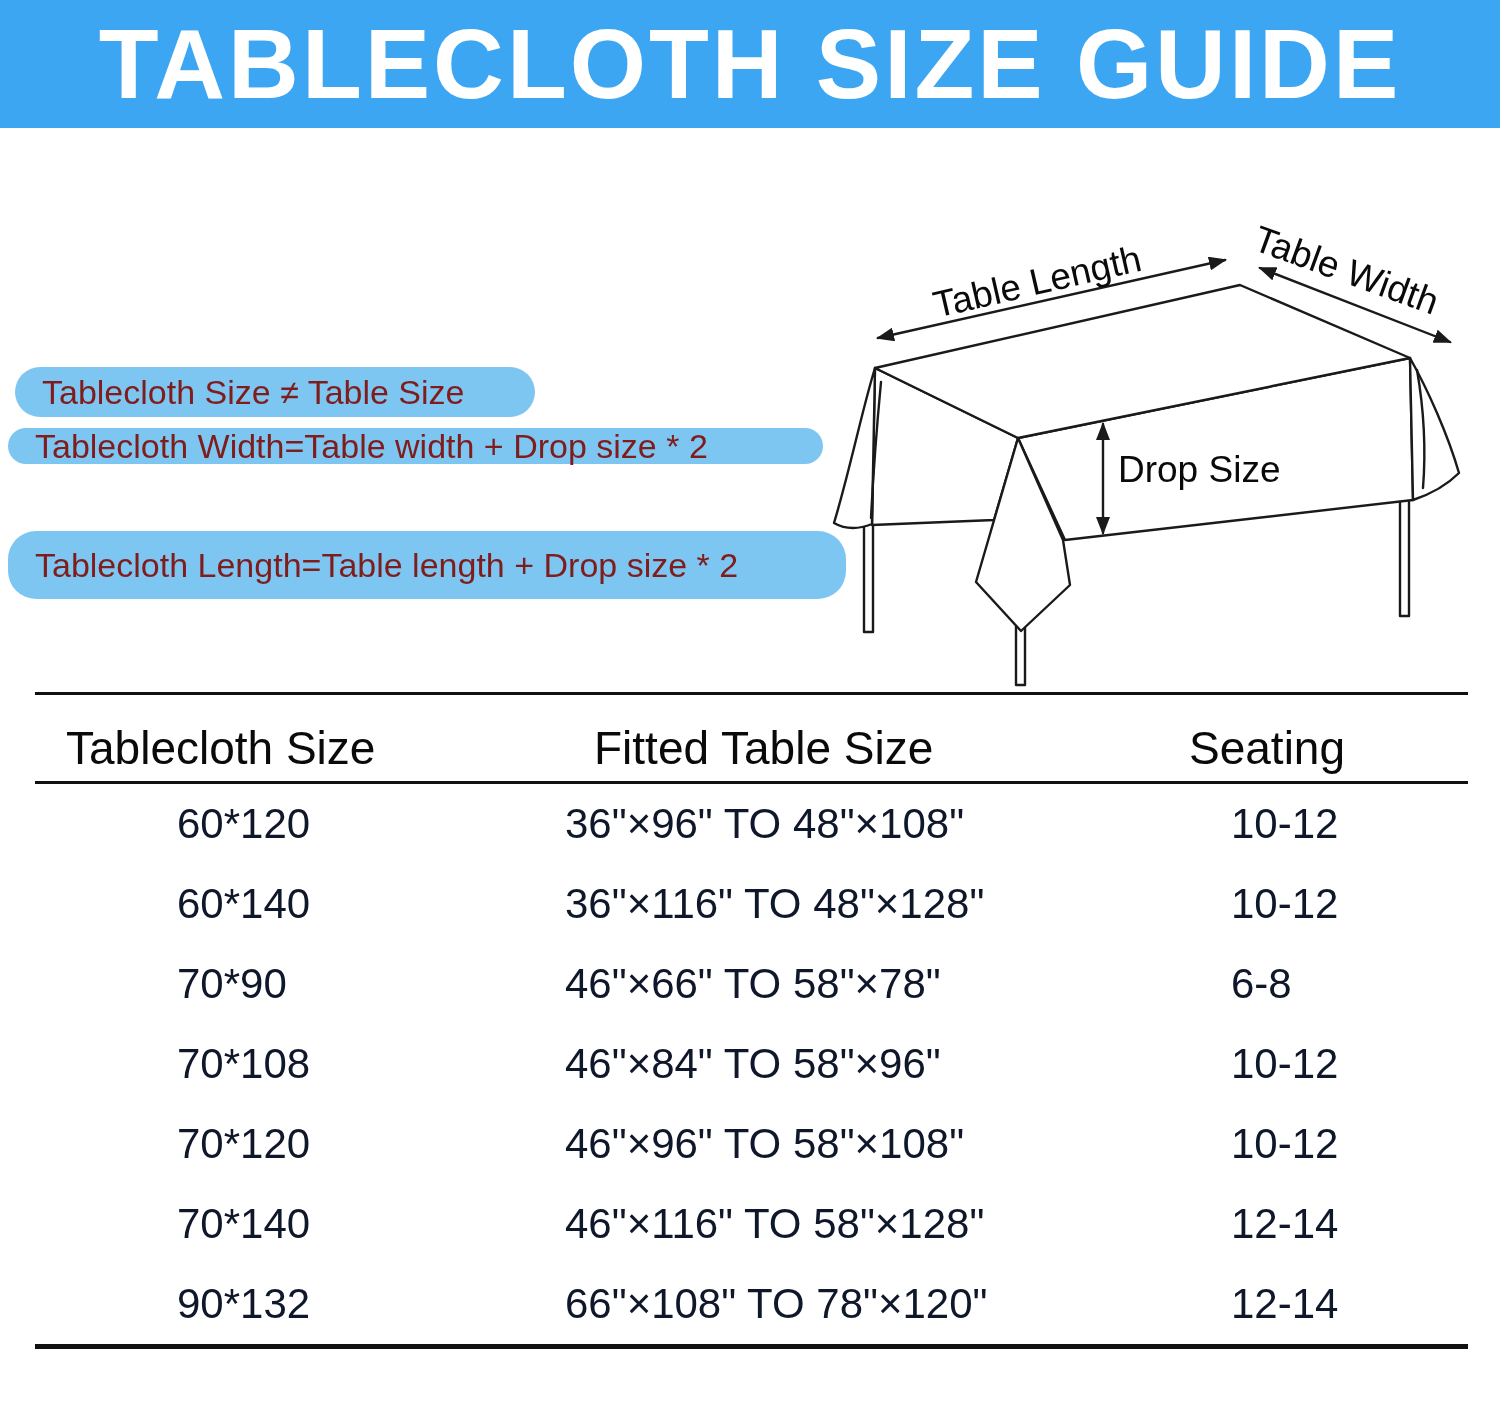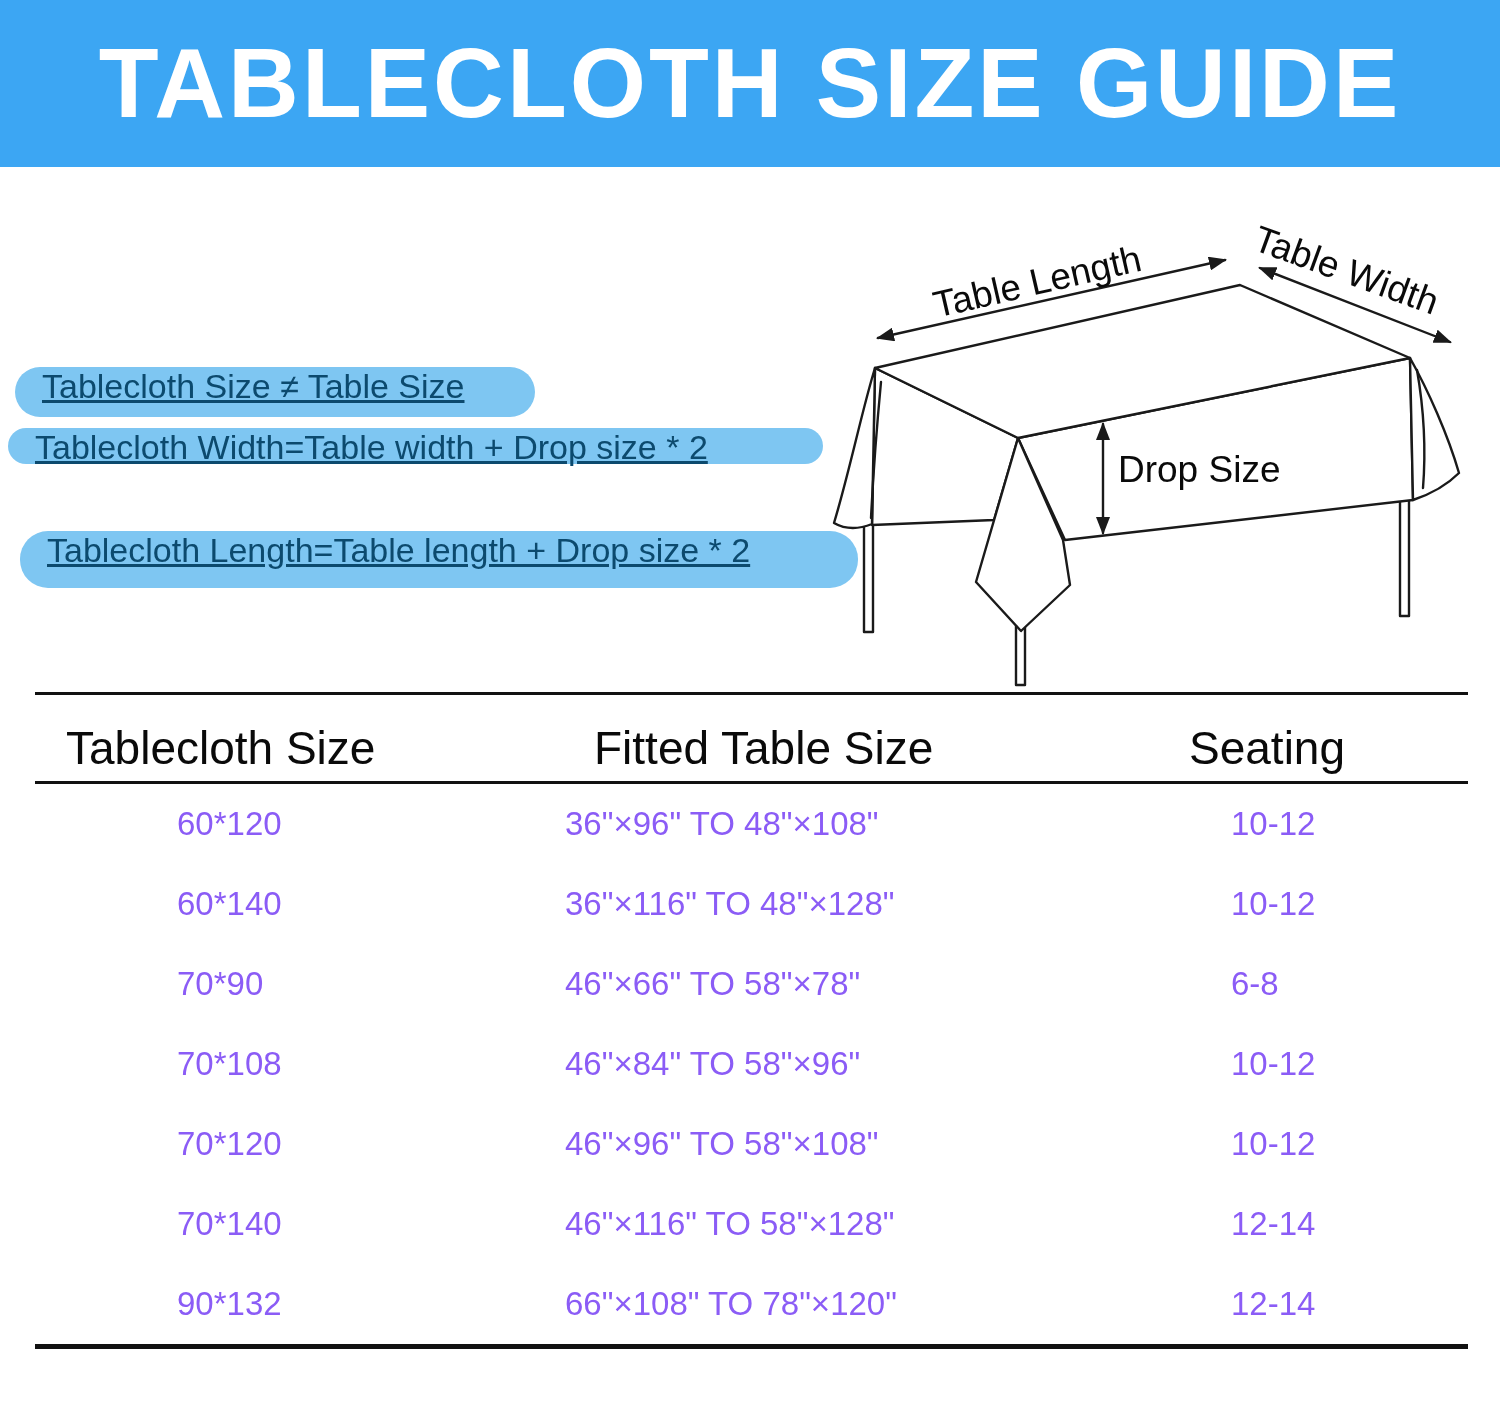--- a/index.html
+++ b/index.html
@@ -2,51 +2,51 @@
 <html><head>
 <meta charset="utf-8">
 <style>
   html,body{margin:0;padding:0;background:#ffffff;}
   .page{
     position:relative;width:1500px;height:1421px;background:#ffffff;overflow:hidden;
     font-family:"Liberation Sans", sans-serif;color:#111;
   }
   
   .banner{
-    position:absolute;left:0;top:0;width:1500px;height:167px;
+    position:absolute;left:0;top:0;width:1500px;height:128px;
     background:#3CA6F3;display:flex;align-items:center;justify-content:center;
   }
   .banner h1{
     margin:0;color:#ffffff;font-size:98px;font-weight:700;letter-spacing:3px;white-space:nowrap;
   }
   
   .pill{
     position:absolute;background:#7EC6F2;border-radius:28px;
-    display:flex;font-size:34px;color:#0c4a6e;
-    padding-left:27px;box-sizing:border-box;white-space:nowrap;text-decoration:underline;
+    display:flex;align-items:center;font-size:34px;color:#7f1d1d;
+    padding-left:27px;box-sizing:border-box;white-space:nowrap;
   }
   .pill1{left:15px;top:367px;width:520px;height:50px;}
   .pill2{left:8px;top:428px;width:815px;height:36px;}
-  .pill3{left:20px;top:531px;width:838px;height:57px;}
+  .pill3{left:8px;top:531px;width:838px;height:68px;}
   
   .diagram{position:absolute;left:760px;top:210px;width:740px;height:500px;}
   .diagram svg{display:block;width:100%;height:100%;}
   .dline{fill:none;stroke:#1a1a1a;stroke-width:2.4;stroke-linejoin:round;stroke-linecap:round;}
   .dfill{fill:#ffffff;stroke:#1a1a1a;stroke-width:2.4;stroke-linejoin:round;}
   .dtext{fill:#0a0a0a;font-family:"Liberation Sans",sans-serif;font-size:37px;}
   
   .table-wrap{position:absolute;left:35px;top:692px;width:1433px;}
   .rule{height:3px;background:#111;}
   .rule-bottom{height:5px;}
   .thead{position:relative;height:67px;margin-top:19px;}
   .th{position:absolute;top:0;height:67px;display:flex;align-items:center;
       font-size:46px;color:#0a0a0a;white-space:nowrap;}
   .th1{left:31px;} .th2{left:559px;} .th3{left:1154px;}
   .trow{display:grid;grid-template-columns:530px 666px 1fr;height:80px;align-items:center;
-        font-size:33px;color:#8b5cf6;}
+        font-size:42px;color:#0f172a;}
   .trow .c1{padding-left:142px;}
   .trow .c2,.trow .c3{padding-left:0;}
   .cell{white-space:nowrap;}
 </style>
 </head>
 <body>
 
 <div class="page">
 
   <div class="banner">

